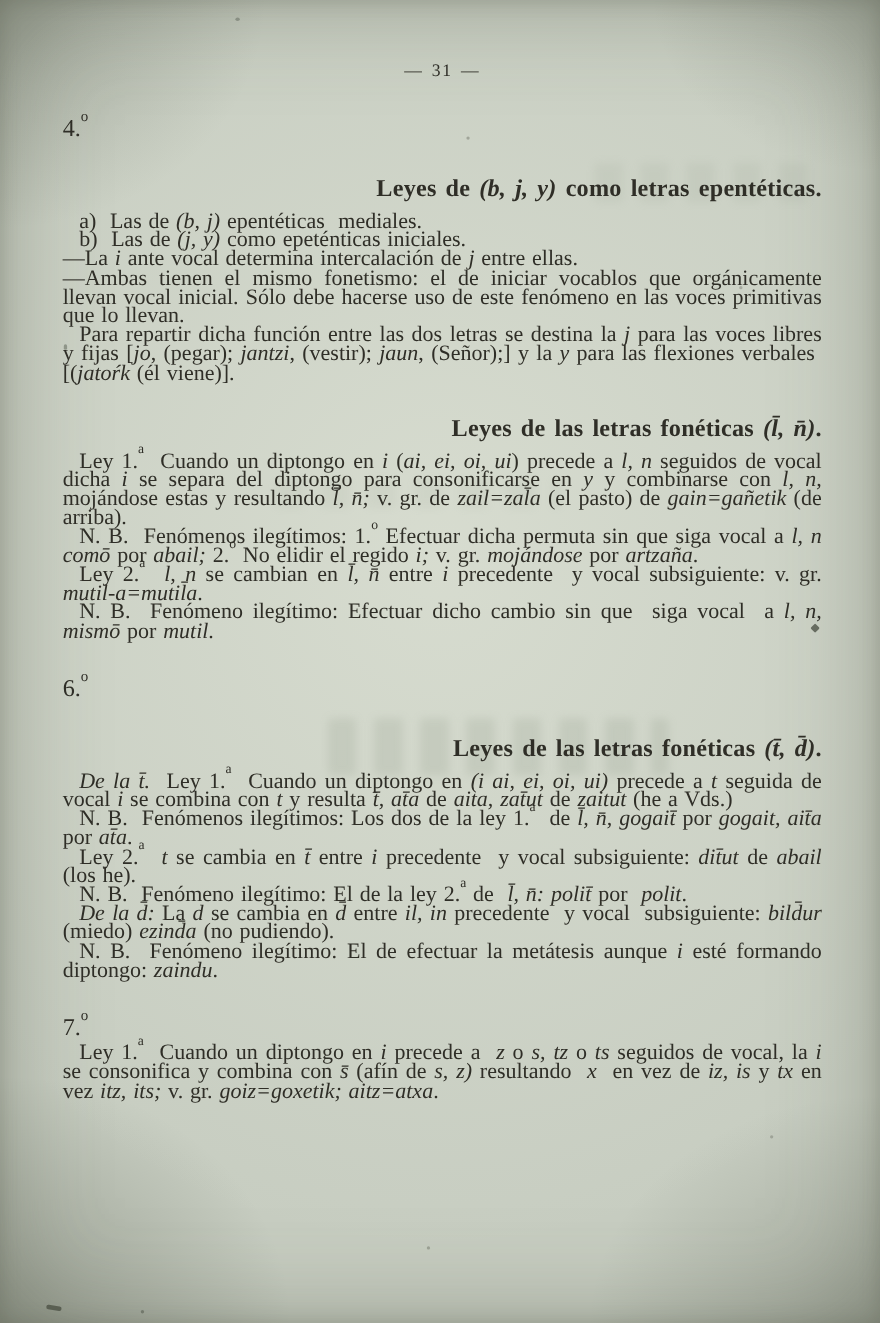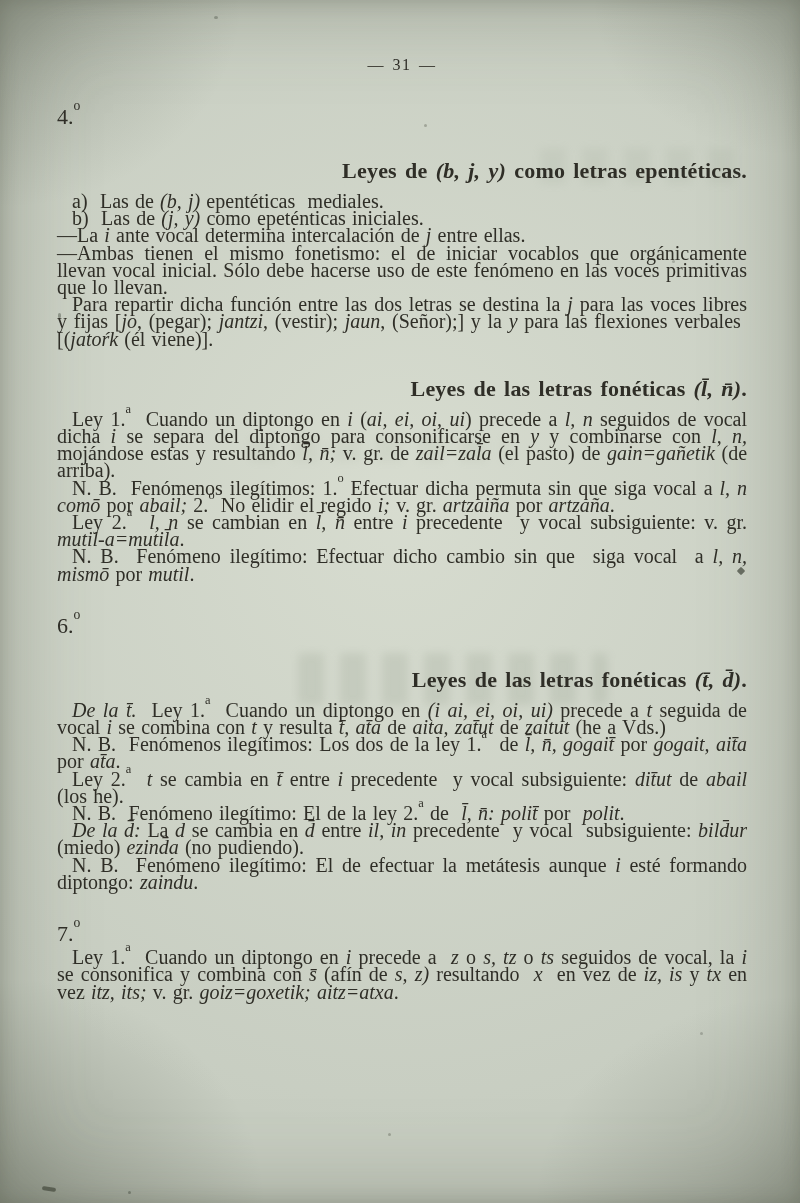--- a/index.html
+++ b/index.html
@@ -79,21 +79,21 @@
             <p class="para indent"><span>b)&nbsp; Las de </span><i>(j, y)</i><span> como epeténticas iniciales.</span></p>
             <p class="para"><span>—La </span><i>i</i><span> ante vocal determina intercalación de </span><i>j</i><span> entre ellas.</span></p>
             <p class="para"><span>—Ambas tienen el mismo fonetismo: el de iniciar vocablos que orgánicamente llevan vocal inicial. Sólo debe hacerse uso de este fenómeno en las voces primitivas que lo llevan.</span></p>
             <p class="para indent"><span>Para repartir dicha función entre las dos letras se destina la </span><i>j</i><span> para las voces libres y fijas [</span><i>jo</i><span>, (pegar); </span><i>jantzi</i><span>, (vestir); </span><i>jaun</i><span>, (Señor);] y la </span><i>y</i><span> para las flexiones verbales&nbsp; [(</span><i>jatoŕk</i><span> (él viene)].</span></p>
           </div>
         </section>
         <section>
           <h2 class="heading"><span>Leyes de las letras fonéticas </span><i>(l̄, n̄)</i><span>.</span></h2>
           <div class="body">
             <p class="para indent"><span>Ley 1.</span><sup>a</sup><span>&nbsp; Cuando un diptongo en </span><i>i</i><span> (</span><i>ai, ei, oi, ui</i><span>) precede a </span><i>l, n</i><span> seguidos de vocal dicha </span><i>i</i><span> se separa del diptongo para consonificarse en </span><i>y</i><span> y combinarse con </span><i>l, n,</i><span> mojándose estas y resultando </span><i>l̄, n̄;</i><span> v. gr. de </span><i>zail=zal̄a</i><span> (el pasto) de </span><i>gain=gañetik</i><span> (de arriba).</span></p>
-            <p class="para indent"><span>N. B.&nbsp; Fenómenos ilegítimos: 1.</span><sup>o</sup><span> Efectuar dicha permuta sin que siga vocal a </span><i>l, n comō</i><span> por </span><i>abail;</i><span> 2.</span><sup>o</sup><span> No elidir el regido </span><i>i;</i><span> v. gr. </span><i>artzaiña</i><span> por </span><i>artzaña</i><span>.</span></p>
+            <p class="para indent"><span>N. B.&nbsp; Fenómenos ilegítimos: 1.</span><sup>o</sup><span> Efectuar dicha permuta sin que siga vocal a </span><i>l, n comō</i><span> por </span><i>abail;</i><span> 2.</span><sup>o</sup><span> No elidir el regido </span><i>i;</i><span> v. gr. </span><i>mojándose</i><span> por </span><i>artzaña</i><span>.</span></p>
             <p class="para indent"><span>Ley 2.</span><sup>a</sup><span>&nbsp; </span><i>l, n</i><span> se cambian en </span><i>l̄, n̄</i><span> entre </span><i>i</i><span> precedente&nbsp; y vocal subsiguiente: v. gr. </span><i>mutil-a=mutil̄a</i><span>.</span></p>
             <p class="para indent"><span>N. B.&nbsp; Fenómeno ilegítimo: Efectuar dicho cambio sin que&nbsp; siga vocal&nbsp; a </span><i>l, n,</i><span> </span><i>mismō</i><span> por </span><i>mutil</i><span>.</span></p>
           </div>
         </section>
         <section>
           <div class="ordinal"><span>6.</span><sup>o</sup></div>
           <h2 class="heading"><span>Leyes de las letras fonéticas </span><i>(t̄, d̄)</i><span>.</span></h2>
           <div class="body">
             <p class="para indent"><i>De la t̄.</i><span>&nbsp; Ley 1.</span><sup>a</sup><span>&nbsp; Cuando un diptongo en </span><i>(i ai, ei, oi, ui)</i><span> precede a </span><i>t</i><span> seguida de vocal </span><i>i</i><span> se combina con </span><i>t</i><span> y resulta </span><i>t̄, at̄a</i><span> de </span><i>aita, zat̄ut</i><span> de </span><i>zaitut</i><span> (he a Vds.)</span></p>
             <p class="para indent"><span>N. B.&nbsp; Fenómenos ilegítimos: Los dos de la ley 1.</span><sup>a</sup><span>&nbsp; de </span><i>l̄, n̄, gogait̄</i><span> por </span><i>gogait,</i><span> </span><i>ait̄a</i><span> por </span><i>at̄a</i><span>.</span></p>

